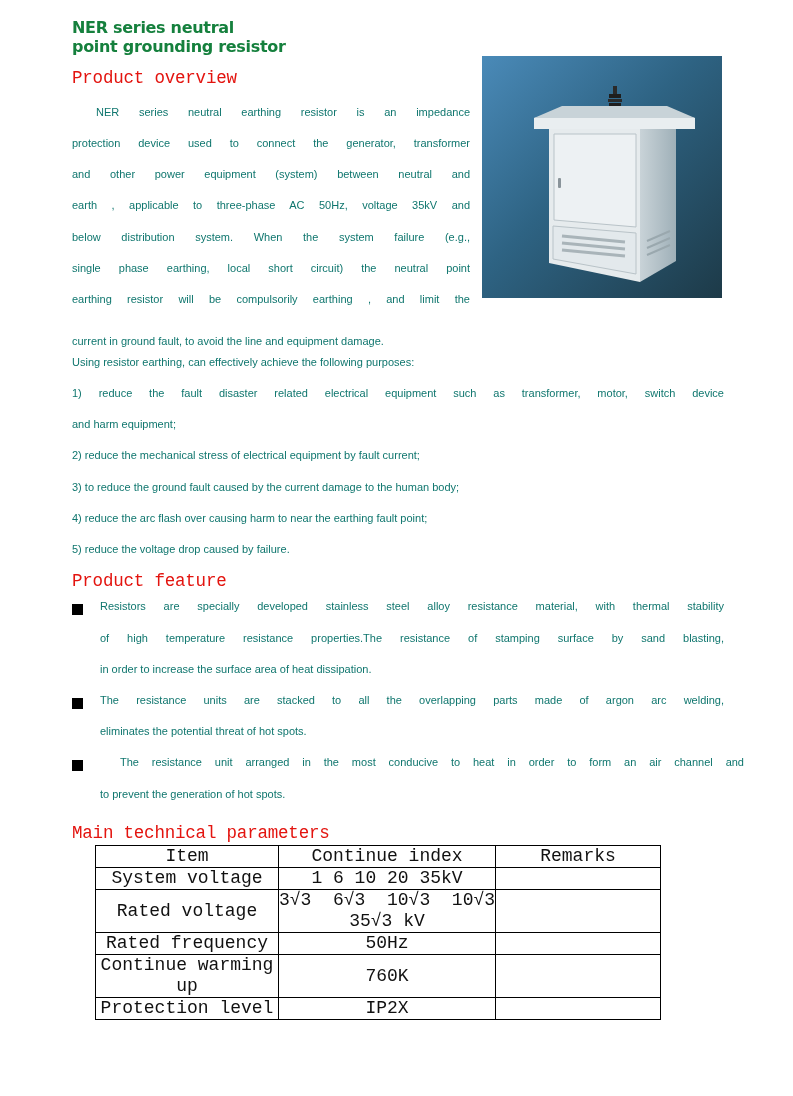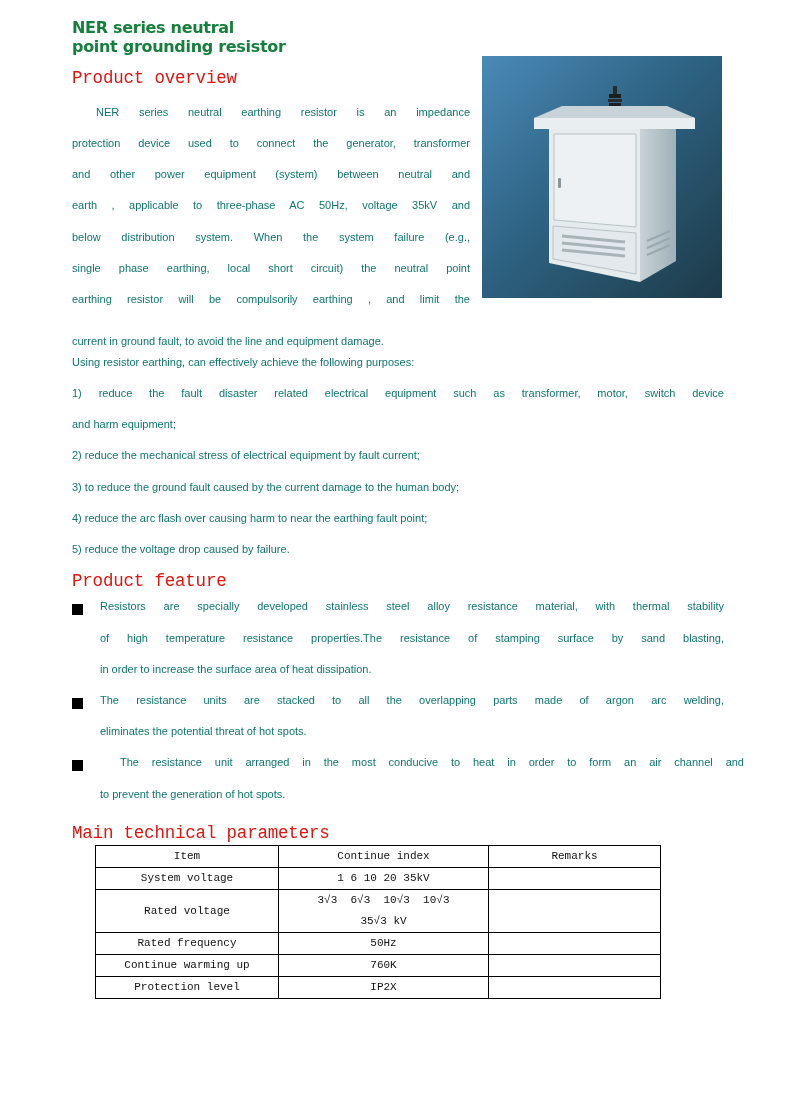--- a/index.html
+++ b/index.html
@@ -3,21 +3,21 @@
 <meta charset="utf-8">
 <style>
   html, body { margin: 0; padding: 0; background: #ffffff; }
   body { width: 793px; height: 1096px; position: relative; overflow: hidden; color: #111; font-family: "Liberation Sans", sans-serif; }
   .title { position: absolute; left: 72px; top: 18px; font-family: "DejaVu Sans", sans-serif; font-weight: bold; font-size: 16px; line-height: 19px; color: #15803d; letter-spacing: -0.3px; }
   .section-heading { position: absolute; left: 72px; font-family: "Liberation Mono", monospace; font-size: 17.5px; color: #e3140f; letter-spacing: -0.2px; }
   .body-line { position: absolute; left: 72px; font-family: "Liberation Sans", sans-serif; font-size: 11px; color: #0f766e; white-space: nowrap; }
   .justified { text-align: justify; text-align-last: justify; white-space: normal; overflow: hidden; height: 20px; }
   .photo { position: absolute; left: 482px; top: 56px; width: 240px; height: 242px; overflow: hidden; }
   .bullet { position: absolute; left: 72px; width: 11px; height: 11px; background: #000; }
-  table.params { position: absolute; left: 95px; top: 845px; width: 566px; border-collapse: collapse; font-family: "Liberation Mono", monospace; font-size: 11px; color: #111; }
+  table.params { position: absolute; left: 95px; top: 845px; width: 566px; border-collapse: collapse; font-family: "Liberation Mono", monospace; font-size: 18px; color: #111; }
   table.params td { border: 1px solid #000; text-align: center; padding: 0; line-height: 21px; }
   table.params td.c1 { width: 182px; }
   table.params td.c2 { width: 209px; }
 </style>
 </head>
 <body>
 
 <div class="title">
   <div>NER series neutral</div>
   <div>point grounding resistor</div>

